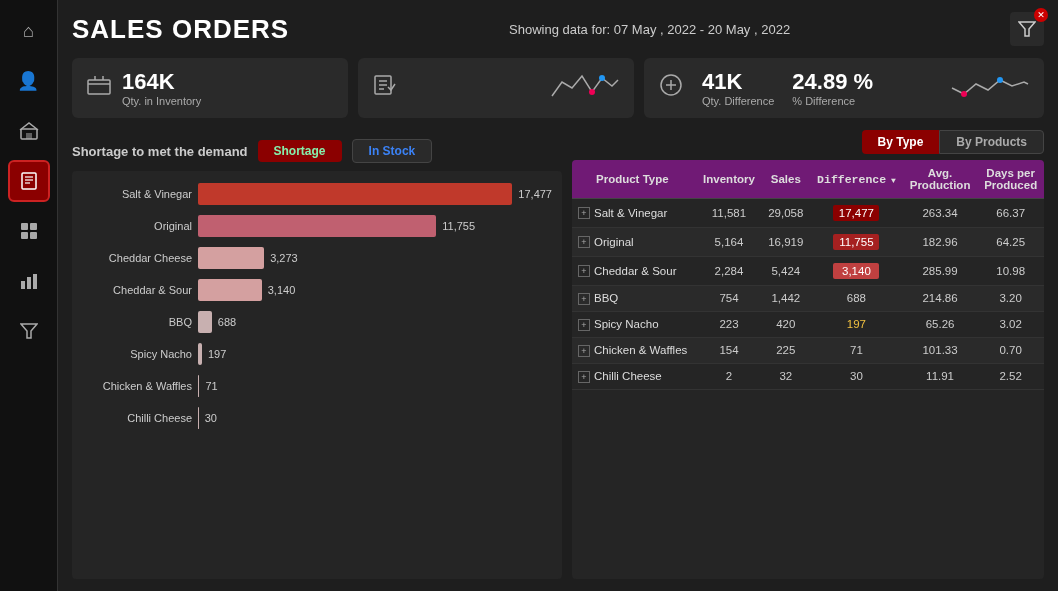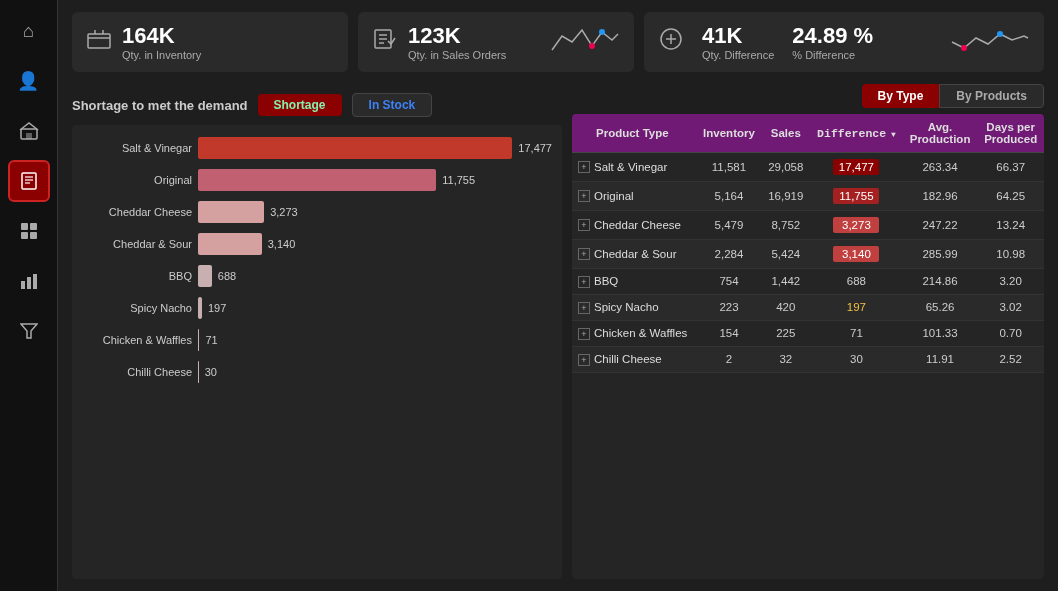--- a/index.html
+++ b/index.html
@@ -352,20 +352,30 @@
   </div>
   <div class="sidebar-item">
     <svg width="18" height="18" viewBox="0 0 18 18" fill="none" stroke="#aaa" stroke-width="1.5">
         <polygon points="1,2 17,2 11,9 11,16 7,16 7,9"></polygon>
       </svg>
   </div>
 </div>
 
 <div class="main">
 
+  <div class="header">
+    <span class="header-title">SALES ORDERS</span>
+    <span class="header-date">Showing data for: 07 May , 2022 - 20 May , 2022</span>
+    <div class="filter-icon">
+      <svg width="18" height="18" viewBox="0 0 18 18" fill="none" stroke="#ccc" stroke-width="1.5">
+          <polygon points="1,2 17,2 11,9 11,16 7,16 7,9"></polygon>
+        </svg>
+      <div class="filter-badge">✕</div>
+    </div>
+  </div>
 
   <div class="kpi-row">
     <div class="kpi-card">
       <div class="kpi-icon">
         <svg width="26" height="26" viewBox="0 0 26 26" fill="none" stroke="#aaa" stroke-width="1.5">
             <rect x="2" y="8" width="22" height="14" rx="1"></rect>
             <line x1="2" y1="12" x2="24" y2="12"></line>
             <line x1="9" y1="8" x2="9" y2="4"></line>
             <line x1="17" y1="8" x2="17" y2="4"></line>
           </svg>
@@ -378,24 +388,20 @@
 
     <div class="kpi-card">
       <div class="kpi-icon">
         <svg width="26" height="26" viewBox="0 0 26 26" fill="none" stroke="#aaa" stroke-width="1.5">
             <rect x="3" y="4" width="16" height="18" rx="1"></rect>
             <line x1="7" y1="9" x2="15" y2="9"></line>
             <line x1="7" y1="13" x2="15" y2="13"></line>
             <line x1="7" y1="17" x2="12" y2="17"></line>
             <polyline points="16,15 19,18 23,12"></polyline>
           </svg>
-      </div>
-      <div class="kpi-content">
-        <span class="kpi-value">123K</span>
-        <span class="kpi-label">Qty. in Sales Orders</span>
       </div>
       <div class="kpi-mini-chart">
         <svg width="70" height="36" viewBox="0 0 70 36">
           <polyline points="2,28 12,14 22,20 32,8 42,24 52,10 62,18 68,12" fill="none" stroke="#aaa" stroke-width="1.5"></polyline>
           <circle cx="42" cy="24" r="3" fill="#e05"></circle>
           <circle cx="52" cy="10" r="3" fill="#2196F3"></circle>
         </svg>
       </div>
     </div>
 
@@ -527,30 +533,20 @@
     </tr>
               <tr>
       <td>
         <span class="expand-icon">+</span>Original
       </td>
       <td>5,164</td>
       <td>16,919</td>
       <td><span style="background:#a52020; color:#fff; padding:2px 4px; border-radius:2px; display:inline-block; min-width:46px;">11,755</span></td>
       <td>182.96</td>
       <td>64.25</td>
-    </tr>
-              <tr>
-      <td>
-        <span class="expand-icon">+</span>Cheddar Cheese
-      </td>
-      <td>5,479</td>
-      <td>8,752</td>
-      <td><span style="background:#c04040; color:#fff; padding:2px 4px; border-radius:2px; display:inline-block; min-width:46px;">3,273</span></td>
-      <td>247.22</td>
-      <td>13.24</td>
     </tr>
               <tr>
       <td>
         <span class="expand-icon">+</span>Cheddar &amp; Sour
       </td>
       <td>2,284</td>
       <td>5,424</td>
       <td><span style="background:#c04040; color:#fff; padding:2px 4px; border-radius:2px; display:inline-block; min-width:46px;">3,140</span></td>
       <td>285.99</td>
       <td>10.98</td>

